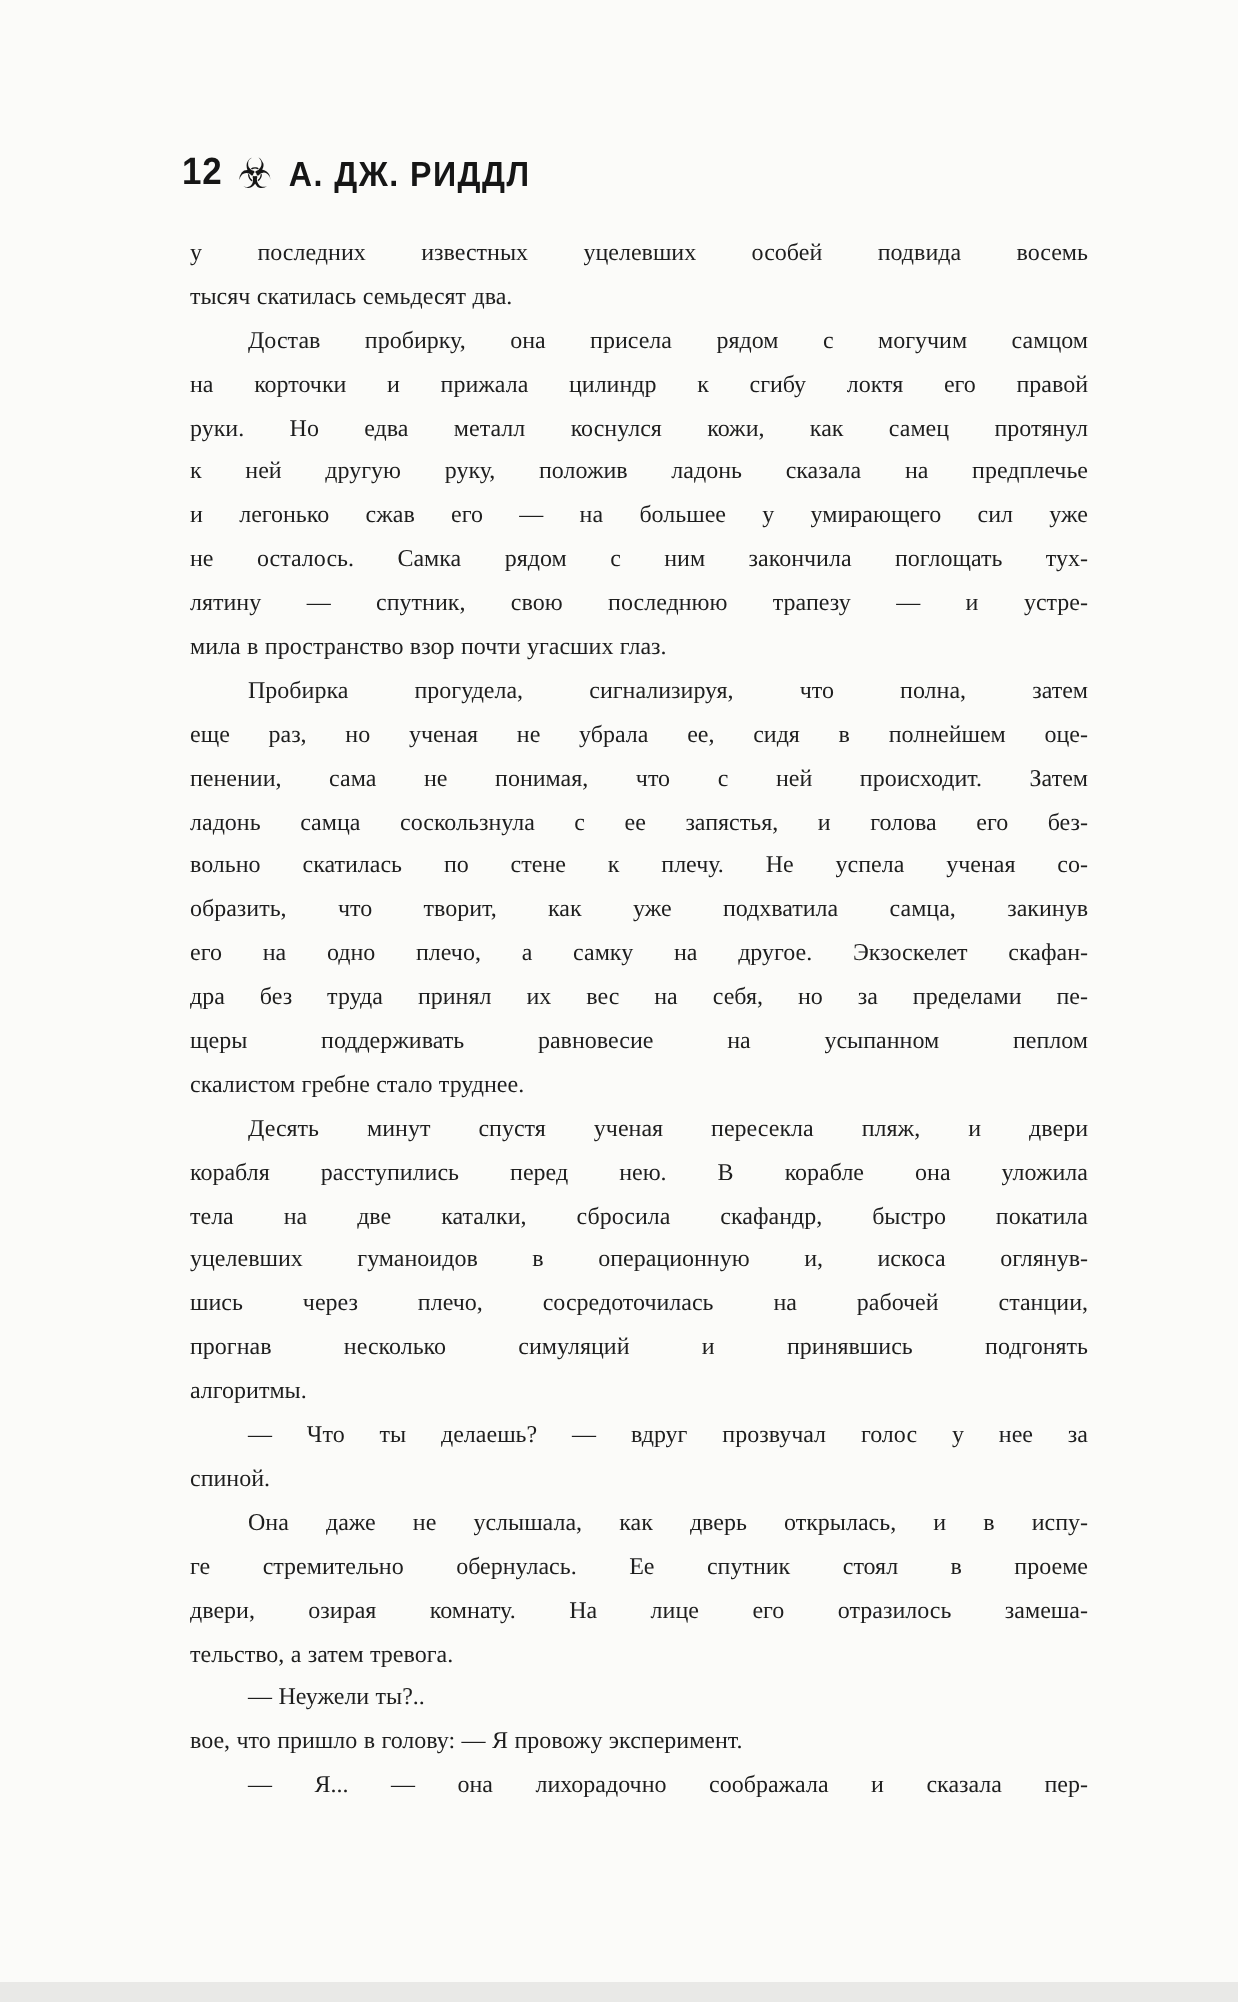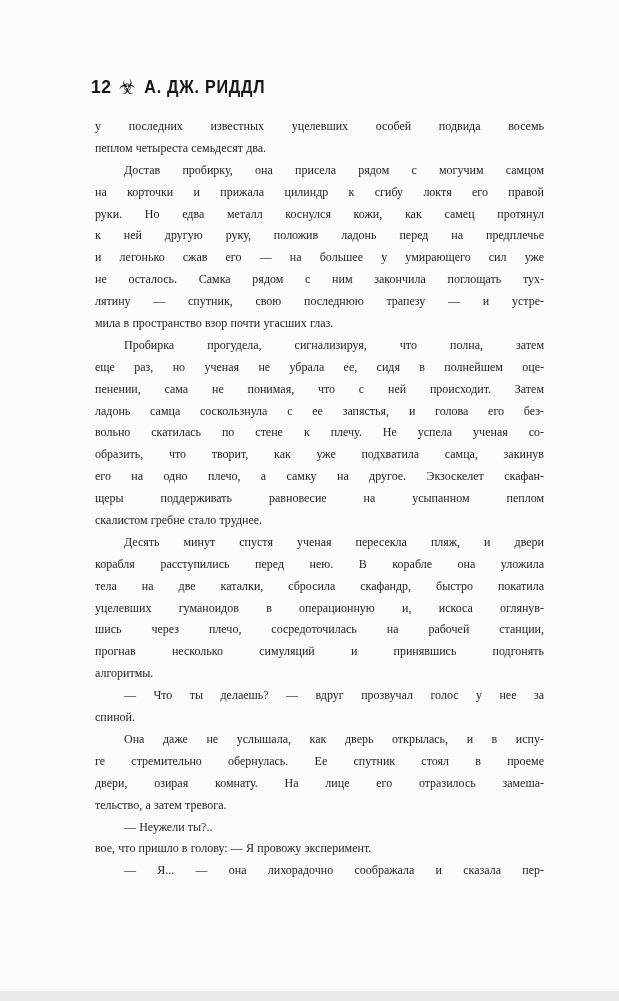--- a/index.html
+++ b/index.html
@@ -79,36 +79,37 @@
 <div class="page">
 
   <div class="running-header">
     <span class="page-number">12</span>
     <span class="header-icon">☣</span>
     <span class="running-title">А. ДЖ. РИДДЛ</span>
   </div>
 
   <div class="text-column">
       <div class="line">у последних известных уцелевших особей подвида восемь</div>
-      <div class="line lastline">пеплом четыреста семьдесят два.</div>
+      <div class="line lastline">тысяч скатилась семьдесят два.</div>
       <div class="line indent">Достав пробирку, она присела рядом с могучим самцом</div>
       <div class="line">на корточки и прижала цилиндр к сгибу локтя его правой</div>
       <div class="line">руки. Но едва металл коснулся кожи, как самец протянул</div>
-      <div class="line">к ней другую руку, положив ладонь перед на предплечье</div>
+      <div class="line">к ней другую руку, положив ладонь сказала на предплечье</div>
       <div class="line">и легонько сжав его — на большее у умирающего сил уже</div>
       <div class="line">не осталось. Самка рядом с ним закончила поглощать тух-</div>
       <div class="line">лятину — спутник, свою последнюю трапезу — и устре-</div>
       <div class="line lastline">мила в пространство взор почти угасших глаз.</div>
       <div class="line indent">Пробирка прогудела, сигнализируя, что полна, затем</div>
       <div class="line">еще раз, но ученая не убрала ее, сидя в полнейшем оце-</div>
       <div class="line">пенении, сама не понимая, что с ней происходит. Затем</div>
       <div class="line">ладонь самца соскользнула с ее запястья, и голова его без-</div>
       <div class="line">вольно скатилась по стене к плечу. Не успела ученая со-</div>
       <div class="line">образить, что творит, как уже подхватила самца, закинув</div>
       <div class="line">его на одно плечо, а самку на другое. Экзоскелет скафан-</div>
+      <div class="line">дра без труда принял их вес на себя, но за пределами пе-</div>
       <div class="line">щеры поддерживать равновесие на усыпанном пеплом</div>
       <div class="line lastline">скалистом гребне стало труднее.</div>
       <div class="line indent">Десять минут спустя ученая пересекла пляж, и двери</div>
       <div class="line">корабля расступились перед нею. В корабле она уложила</div>
       <div class="line">тела на две каталки, сбросила скафандр, быстро покатила</div>
       <div class="line">уцелевших гуманоидов в операционную и, искоса оглянув-</div>
       <div class="line">шись через плечо, сосредоточилась на рабочей станции,</div>
       <div class="line">прогнав несколько симуляций и принявшись подгонять</div>
       <div class="line lastline">алгоритмы.</div>
       <div class="line indent">— Что ты делаешь? — вдруг прозвучал голос у нее за</div>

